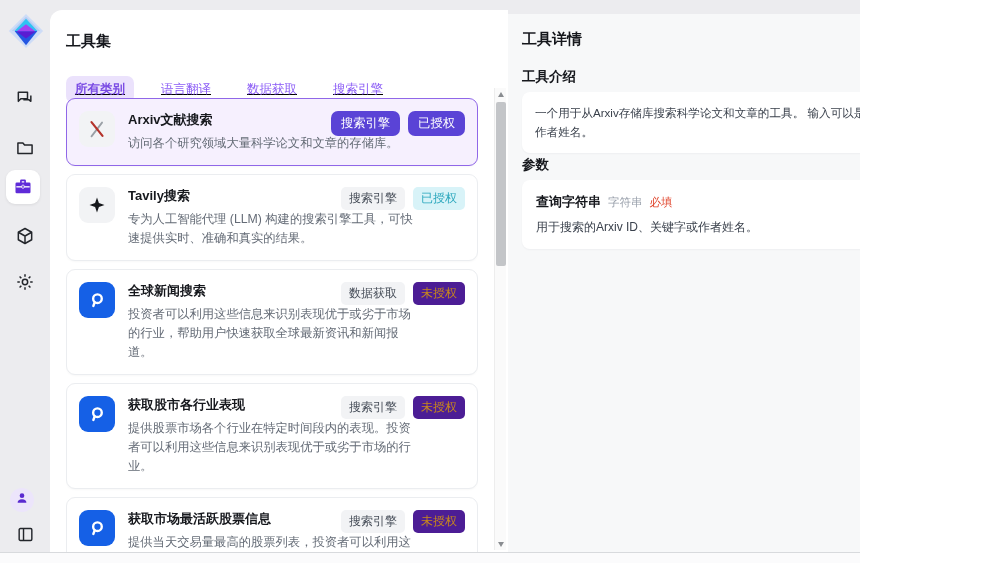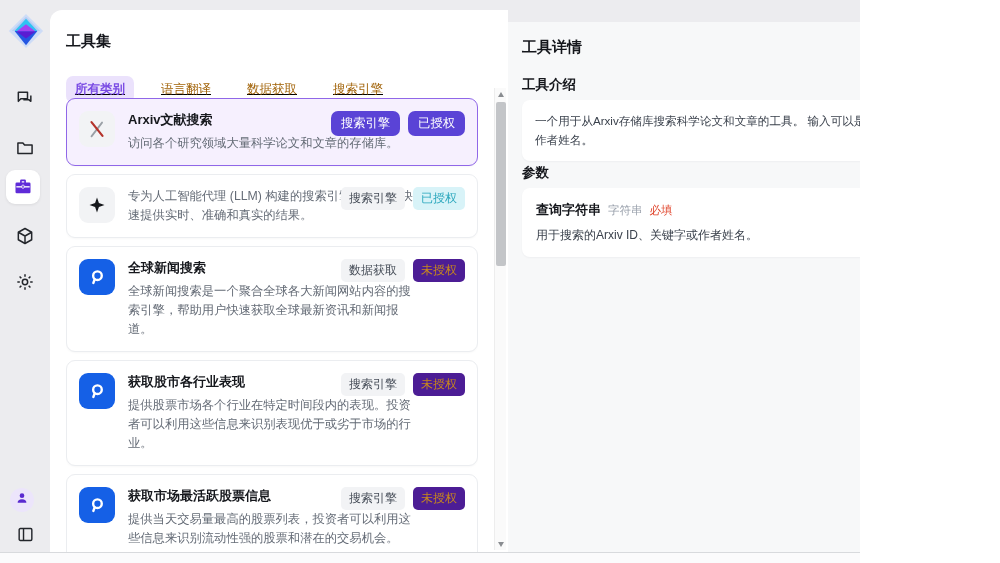--- a/index.html
+++ b/index.html
@@ -11,21 +11,21 @@
   .logo { position:absolute; left:7px; top:12px; width:38px; height:38px; }
   .rail-item { position:absolute; left:11px; width:28px; height:28px; display:flex; align-items:center; justify-content:center; cursor:pointer; }
   .rail-item svg { display:block; }
   .rail-item.active { left:6px; width:34px; height:34px; background:#ffffff; border-radius:9px; box-shadow:0 1px 3px rgba(0,0,0,.08); }
   .avatar-circle { position:absolute; left:10px; top:488px; width:24px; height:24px; border-radius:50%; background:#ece5fb; display:flex; align-items:center; justify-content:center; cursor:pointer; }
 
   
   .panel-main { position:absolute; left:50px; top:10px; width:458px; height:542px; background:#ffffff; border-top-left-radius:12px; overflow:hidden; }
   .panel-title { position:absolute; left:16px; top:22px; font-size:15px; font-weight:bold; color:#15171c; }
   .tabs { position:absolute; left:16px; top:66px; display:flex; gap:18px; align-items:center;text-decoration:underline; }
-  .tab { font-size:12.5px; color:#a16207; padding:5px 9px; border-radius:7px; cursor:pointer; white-space:nowrap; }
+  .tab { font-size:12.5px; color:#8b5cf6; padding:5px 9px; border-radius:7px; cursor:pointer; white-space:nowrap; }
   .tab.active { background:#ebe2fc; color:#7a4be4; font-weight:bold; }
 
   .cards { position:absolute; left:16px; top:88px; width:412px; bottom:0; overflow:hidden; }
   .card { position:relative; background:#fff; border:1px solid #ebedf0; border-radius:9px; padding:12px; margin-bottom:8px; display:flex; gap:13px; cursor:pointer; box-shadow:0 1px 2px rgba(16,24,40,.03); }
   .card.selected { background:#f6f0fe; border:1.5px solid #9067e8; }
   .tool-icon { width:36px; height:36px; border-radius:9px; background:#f2f3f5; flex:0 0 36px; display:flex; align-items:center; justify-content:center; }
   .tool-icon.blue { background:#1560e6; }
   .card-body { width:292px; }
   .card-title { font-size:13px; font-weight:bold; color:#16181d; margin-bottom:5px; }
   .card-desc { font-size:12.3px; color:#646b76; line-height:1.55; }
@@ -38,21 +38,21 @@
 
   
   .scrollbar { position:absolute; right:2px; top:78px; bottom:2px; width:12px; background:#fafafa; border-left:1px solid #ededed; }
   .sb-arrow { position:absolute; left:0; width:12px; height:12px; display:flex; align-items:center; justify-content:center; cursor:pointer; }
   .sb-arrow.up { top:0; } .sb-arrow.down { bottom:0; }
   .tri-up { width:0; height:0; border-left:3.5px solid transparent; border-right:3.5px solid transparent; border-bottom:5px solid #8a8d91; }
   .tri-down { width:0; height:0; border-left:3.5px solid transparent; border-right:3.5px solid transparent; border-top:5px solid #8a8d91; }
   .sb-thumb { position:absolute; left:1px; top:14px; width:10px; height:164px; background:#c3c5c8; border-radius:2px; cursor:pointer; }
 
   
-  .panel-detail { position:absolute; left:508px; top:22px; width:492px; height:542px; background:#f7f8f9; }
+  .panel-detail { position:absolute; left:508px; top:14px; width:492px; height:542px; background:#f7f8f9; }
   .detail-title { position:absolute; left:14px; top:16px; font-size:15px; font-weight:bold; color:#15171c; }
   .section-h { font-size:13.5px; font-weight:bold; color:#15171c; }
   .intro-h { position:absolute; left:14px; top:54px; }
   .intro-card { position:absolute; left:14px; top:78px; width:462px; background:#fff; border-radius:8px; padding:12px 13px; box-shadow:0 1px 2px rgba(16,24,40,.04); }
   .intro-text { font-size:11.6px; color:#3a414c; line-height:1.6; }
   .params-h { position:absolute; left:14px; top:142px; }
   .param-card { position:absolute; left:14px; top:166px; width:462px; background:#fff; border-radius:8px; padding:13px 14px; box-shadow:0 1px 2px rgba(16,24,40,.04); }
   .param-line { display:flex; align-items:baseline; gap:7px; margin-bottom:8px; }
   .param-name { font-size:13px; font-weight:bold; color:#16181d; }
   .param-type { font-size:11.5px; color:#9aa1ac; }
@@ -179,38 +179,39 @@
         </div>
       </div>
 
       <div class="card">
         <div class="tool-icon">
           <svg width="20" height="20" viewBox="0 0 24 24" fill="#17191d">
             <path d="M12 3 L14.3 9.7 L21 12 L14.3 14.3 L12 21 L9.7 14.3 L3 12 L9.7 9.7 Z"></path>
           </svg>
         </div>
         <div class="card-body">
+          <div class="card-title">Tavily搜索</div>
           <div class="card-desc">专为人工智能代理 (LLM) 构建的搜索引擎工具，可快速提供实时、准确和真实的结果。</div>
         </div>
         <div class="badges">
           <span class="badge cat">搜索引擎</span>
           <span class="badge ok">已授权</span>
         </div>
       </div>
 
       <div class="card">
         <div class="tool-icon blue">
           <svg width="22" height="22" viewBox="0 0 24 24" fill="none" stroke="#ffffff" stroke-width="2.6" stroke-linecap="round">
             <circle cx="12.5" cy="10.5" r="4.7"></circle>
             <path d="M9.5 14.5 L8 18.5"></path>
           </svg>
         </div>
         <div class="card-body">
           <div class="card-title">全球新闻搜索</div>
-          <div class="card-desc">全球新闻搜索是一个聚合全球各大新闻网站内容的搜索引擎，帮助用户快速获取全球最新资讯和新闻报道。</div>
+          <div class="card-desc">投资者可以利用这些信息来识别表现优于或劣于市场的行业，帮助用户快速获取全球最新资讯和新闻报道。</div>
         </div>
         <div class="badges">
           <span class="badge cat">数据获取</span>
           <span class="badge no">未授权</span>
         </div>
       </div>
 
       <div class="card">
         <div class="tool-icon blue">
           <svg width="22" height="22" viewBox="0 0 24 24" fill="none" stroke="#ffffff" stroke-width="2.6" stroke-linecap="round">

